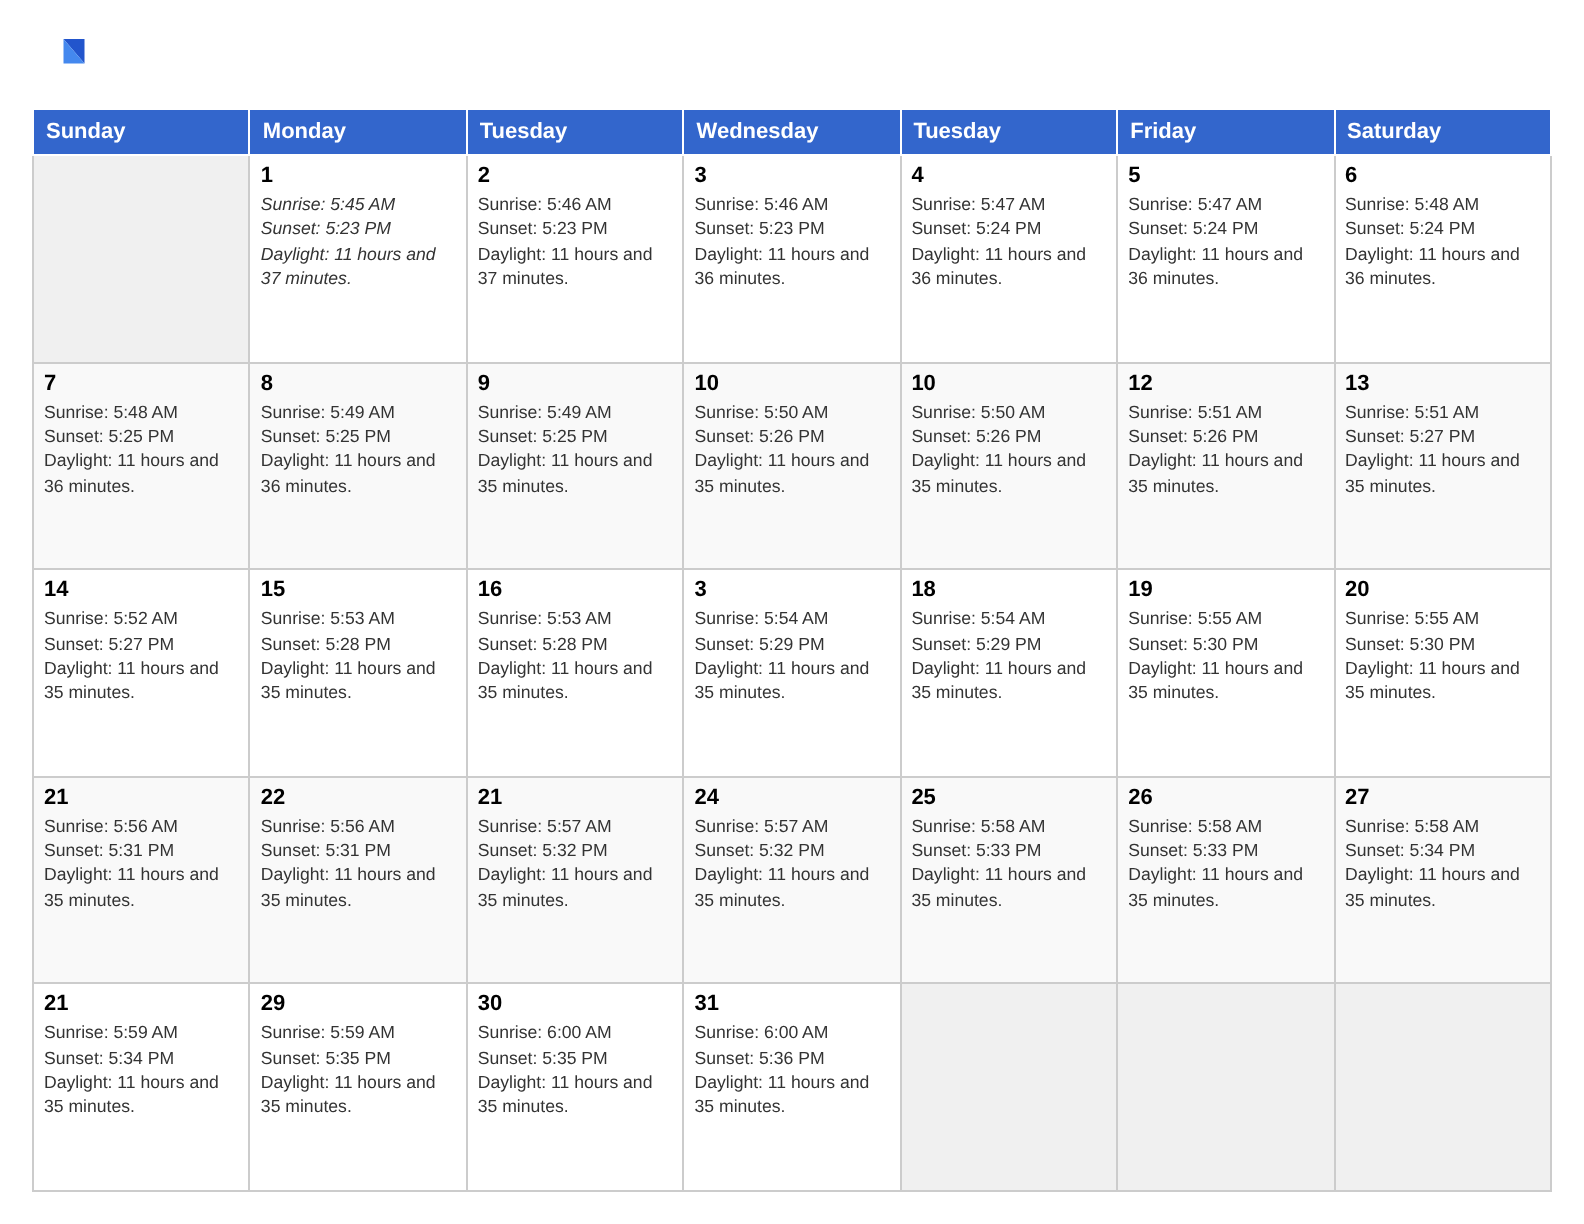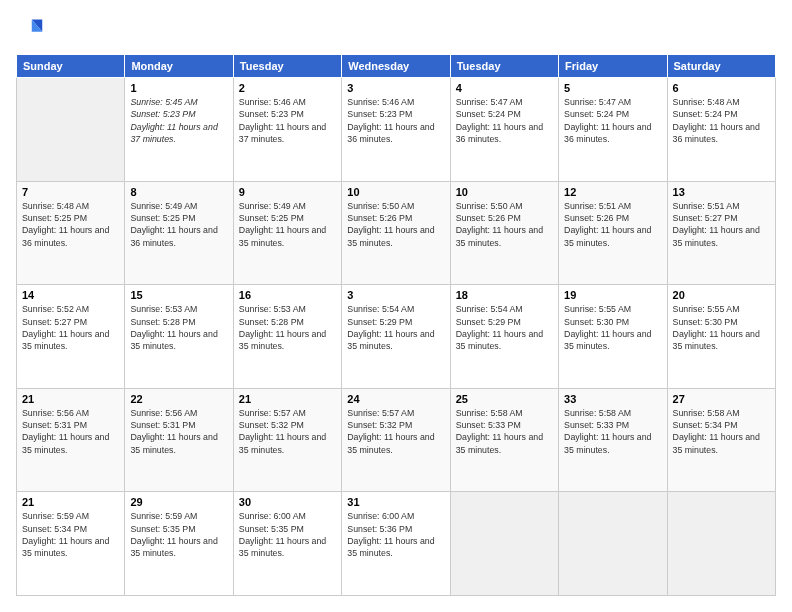--- a/index.html
+++ b/index.html
@@ -281,21 +281,21 @@
 Sunset: 5:32 PM
 Daylight: 11 hours and 35 minutes.</div>
           </td>
           <td>
             <span class="day-number">25</span>
             <div class="day-info" style="white-space: pre-line;">Sunrise: 5:58 AM
 Sunset: 5:33 PM
 Daylight: 11 hours and 35 minutes.</div>
           </td>
           <td>
-            <span class="day-number">33</span>
+            <span class="day-number">26</span>
             <div class="day-info" style="white-space: pre-line;">Sunrise: 5:58 AM
 Sunset: 5:33 PM
 Daylight: 11 hours and 35 minutes.</div>
           </td>
           <td>
             <span class="day-number">27</span>
             <div class="day-info" style="white-space: pre-line;">Sunrise: 5:58 AM
 Sunset: 5:34 PM
 Daylight: 11 hours and 35 minutes.</div>
           </td>

